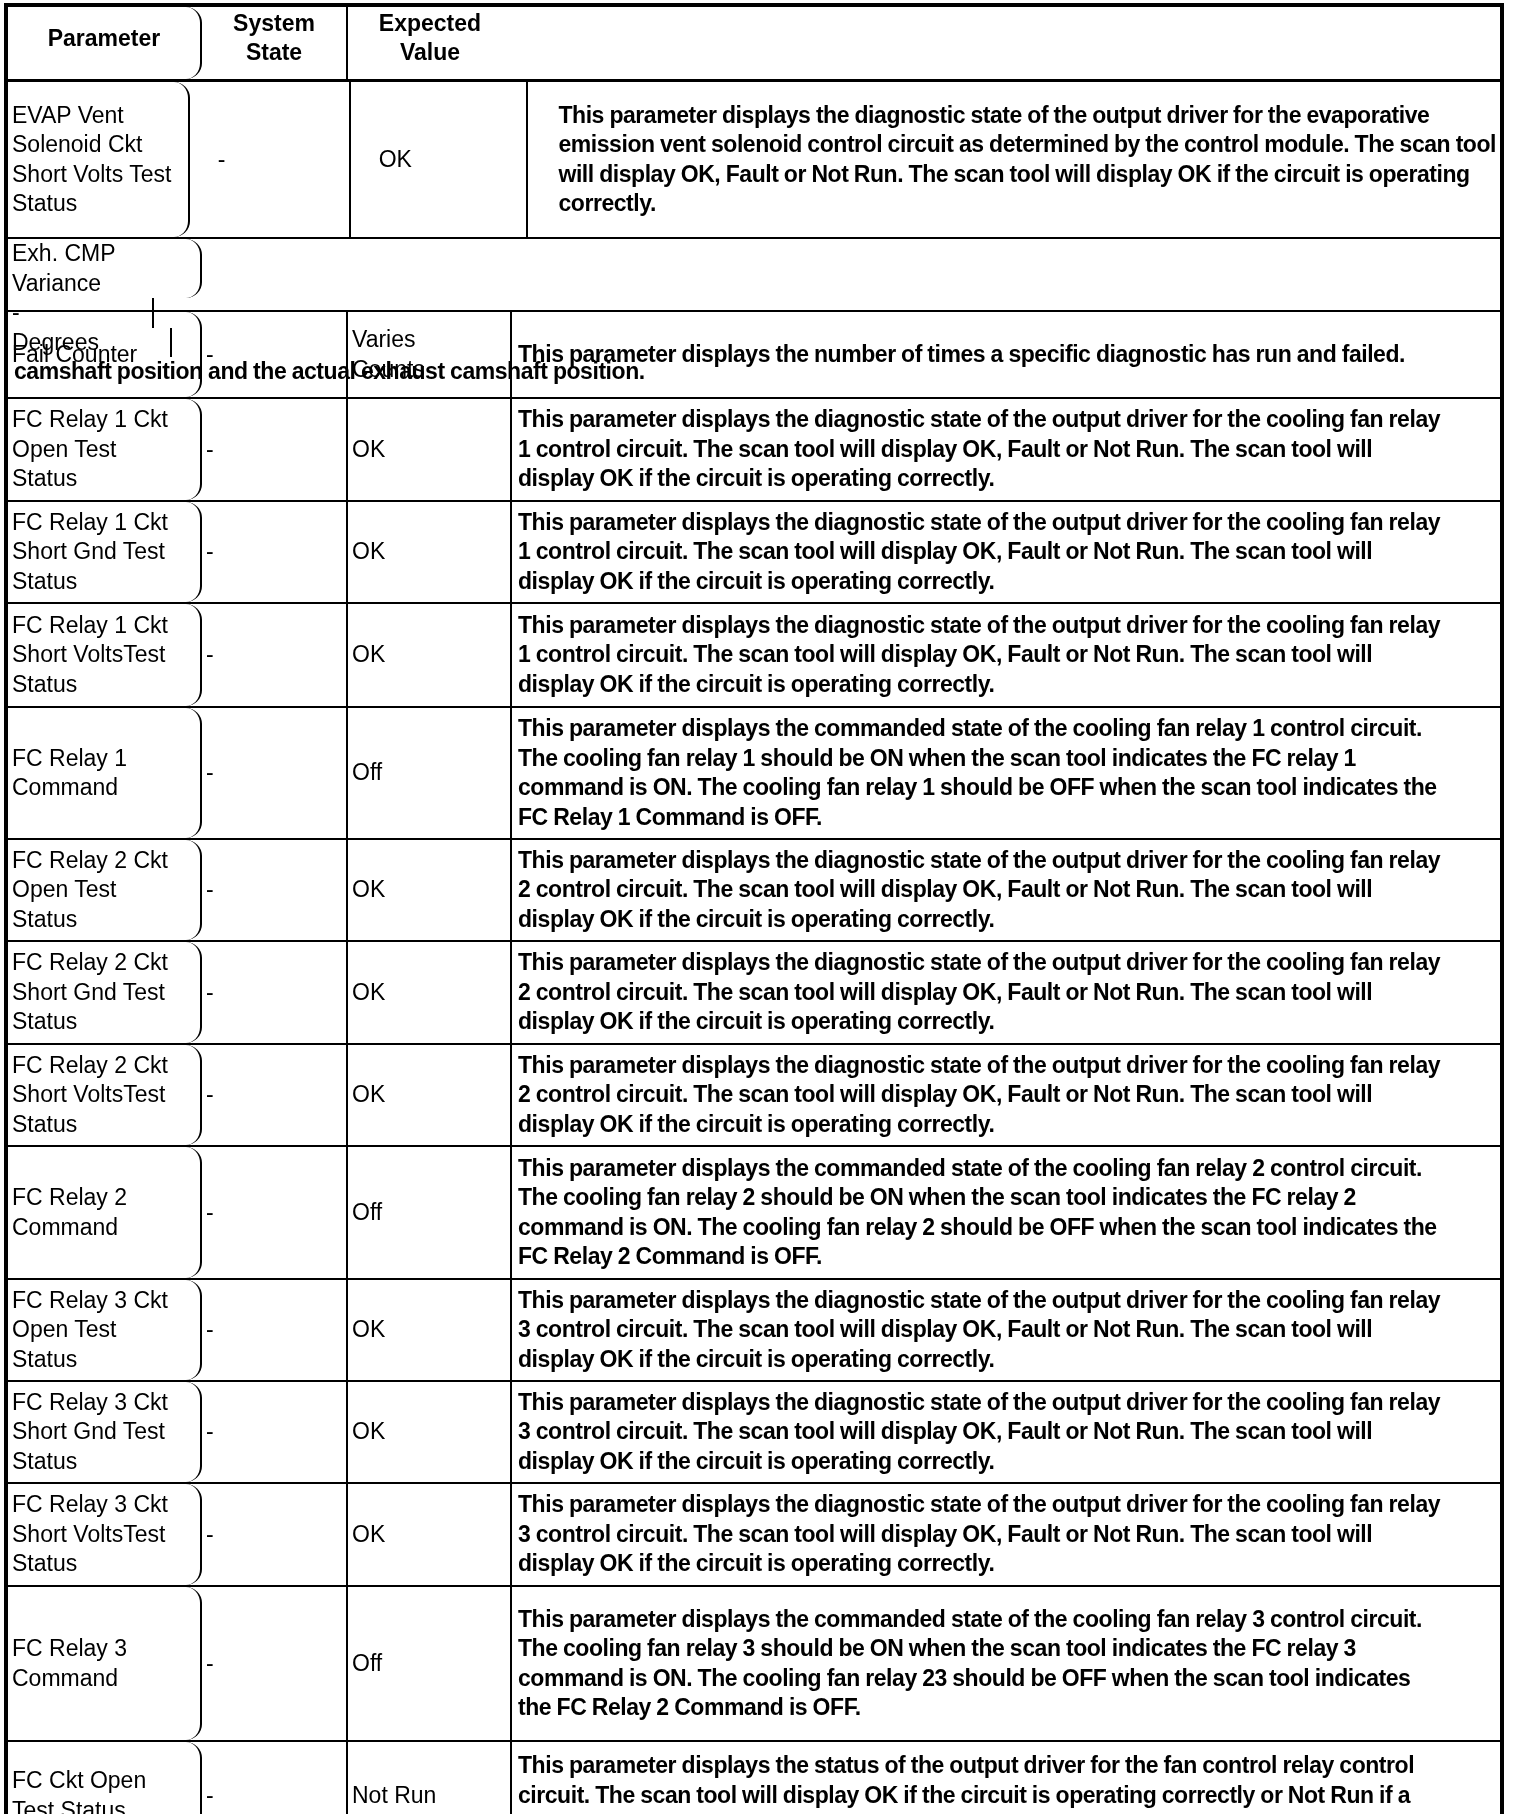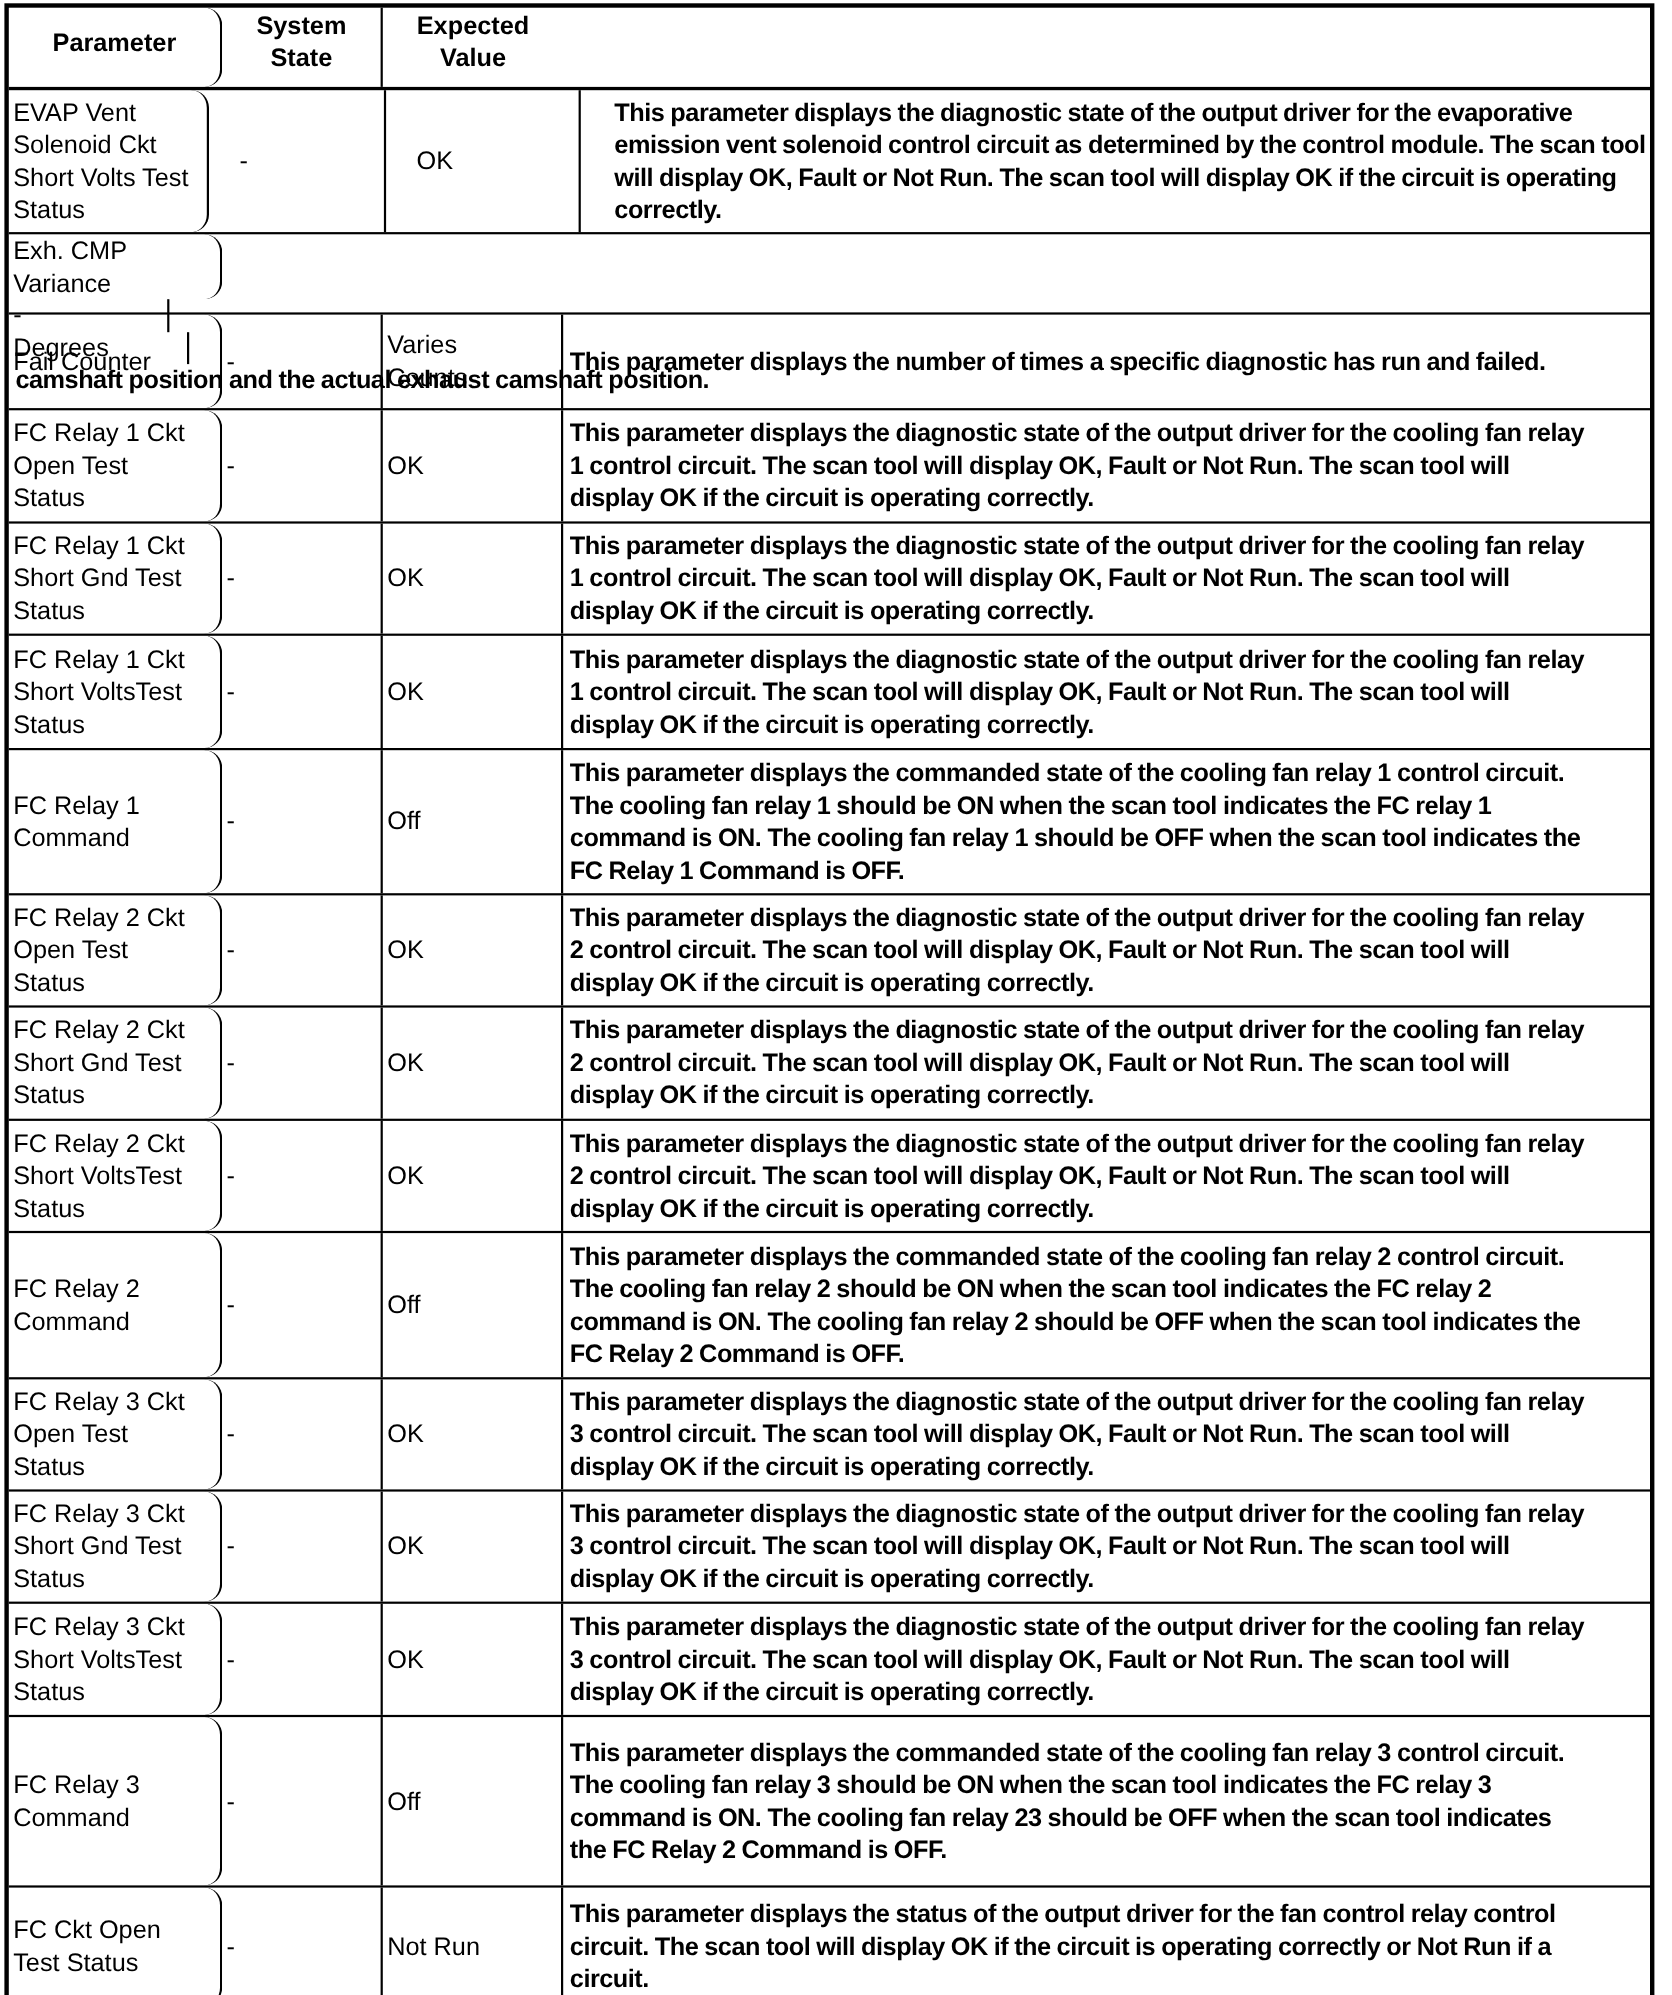--- a/index.html
+++ b/index.html
@@ -35,21 +35,21 @@
     <div class="cell c2">
         <span class="line">System</span>
         <span class="line">State</span>
       </div>
     <div class="cell c3">
         <span class="line">Expected</span>
         <span class="line">Value</span>
       </div>
   </div>
   <div id="body-rows">
-      <div class="row" style="height: 131px; gap: 24px;">
+      <div class="row" style="height: 157px; gap: 24px;">
         <div class="cell c1 param">
           <span class="line">EVAP Vent</span>
           <span class="line">Solenoid Ckt</span>
           <span class="line">Short Volts Test</span>
           <span class="line">Status</span>
         </div>
         <div class="cell c2">
           <span class="line">-</span>
         </div>
         <div class="cell c3">

